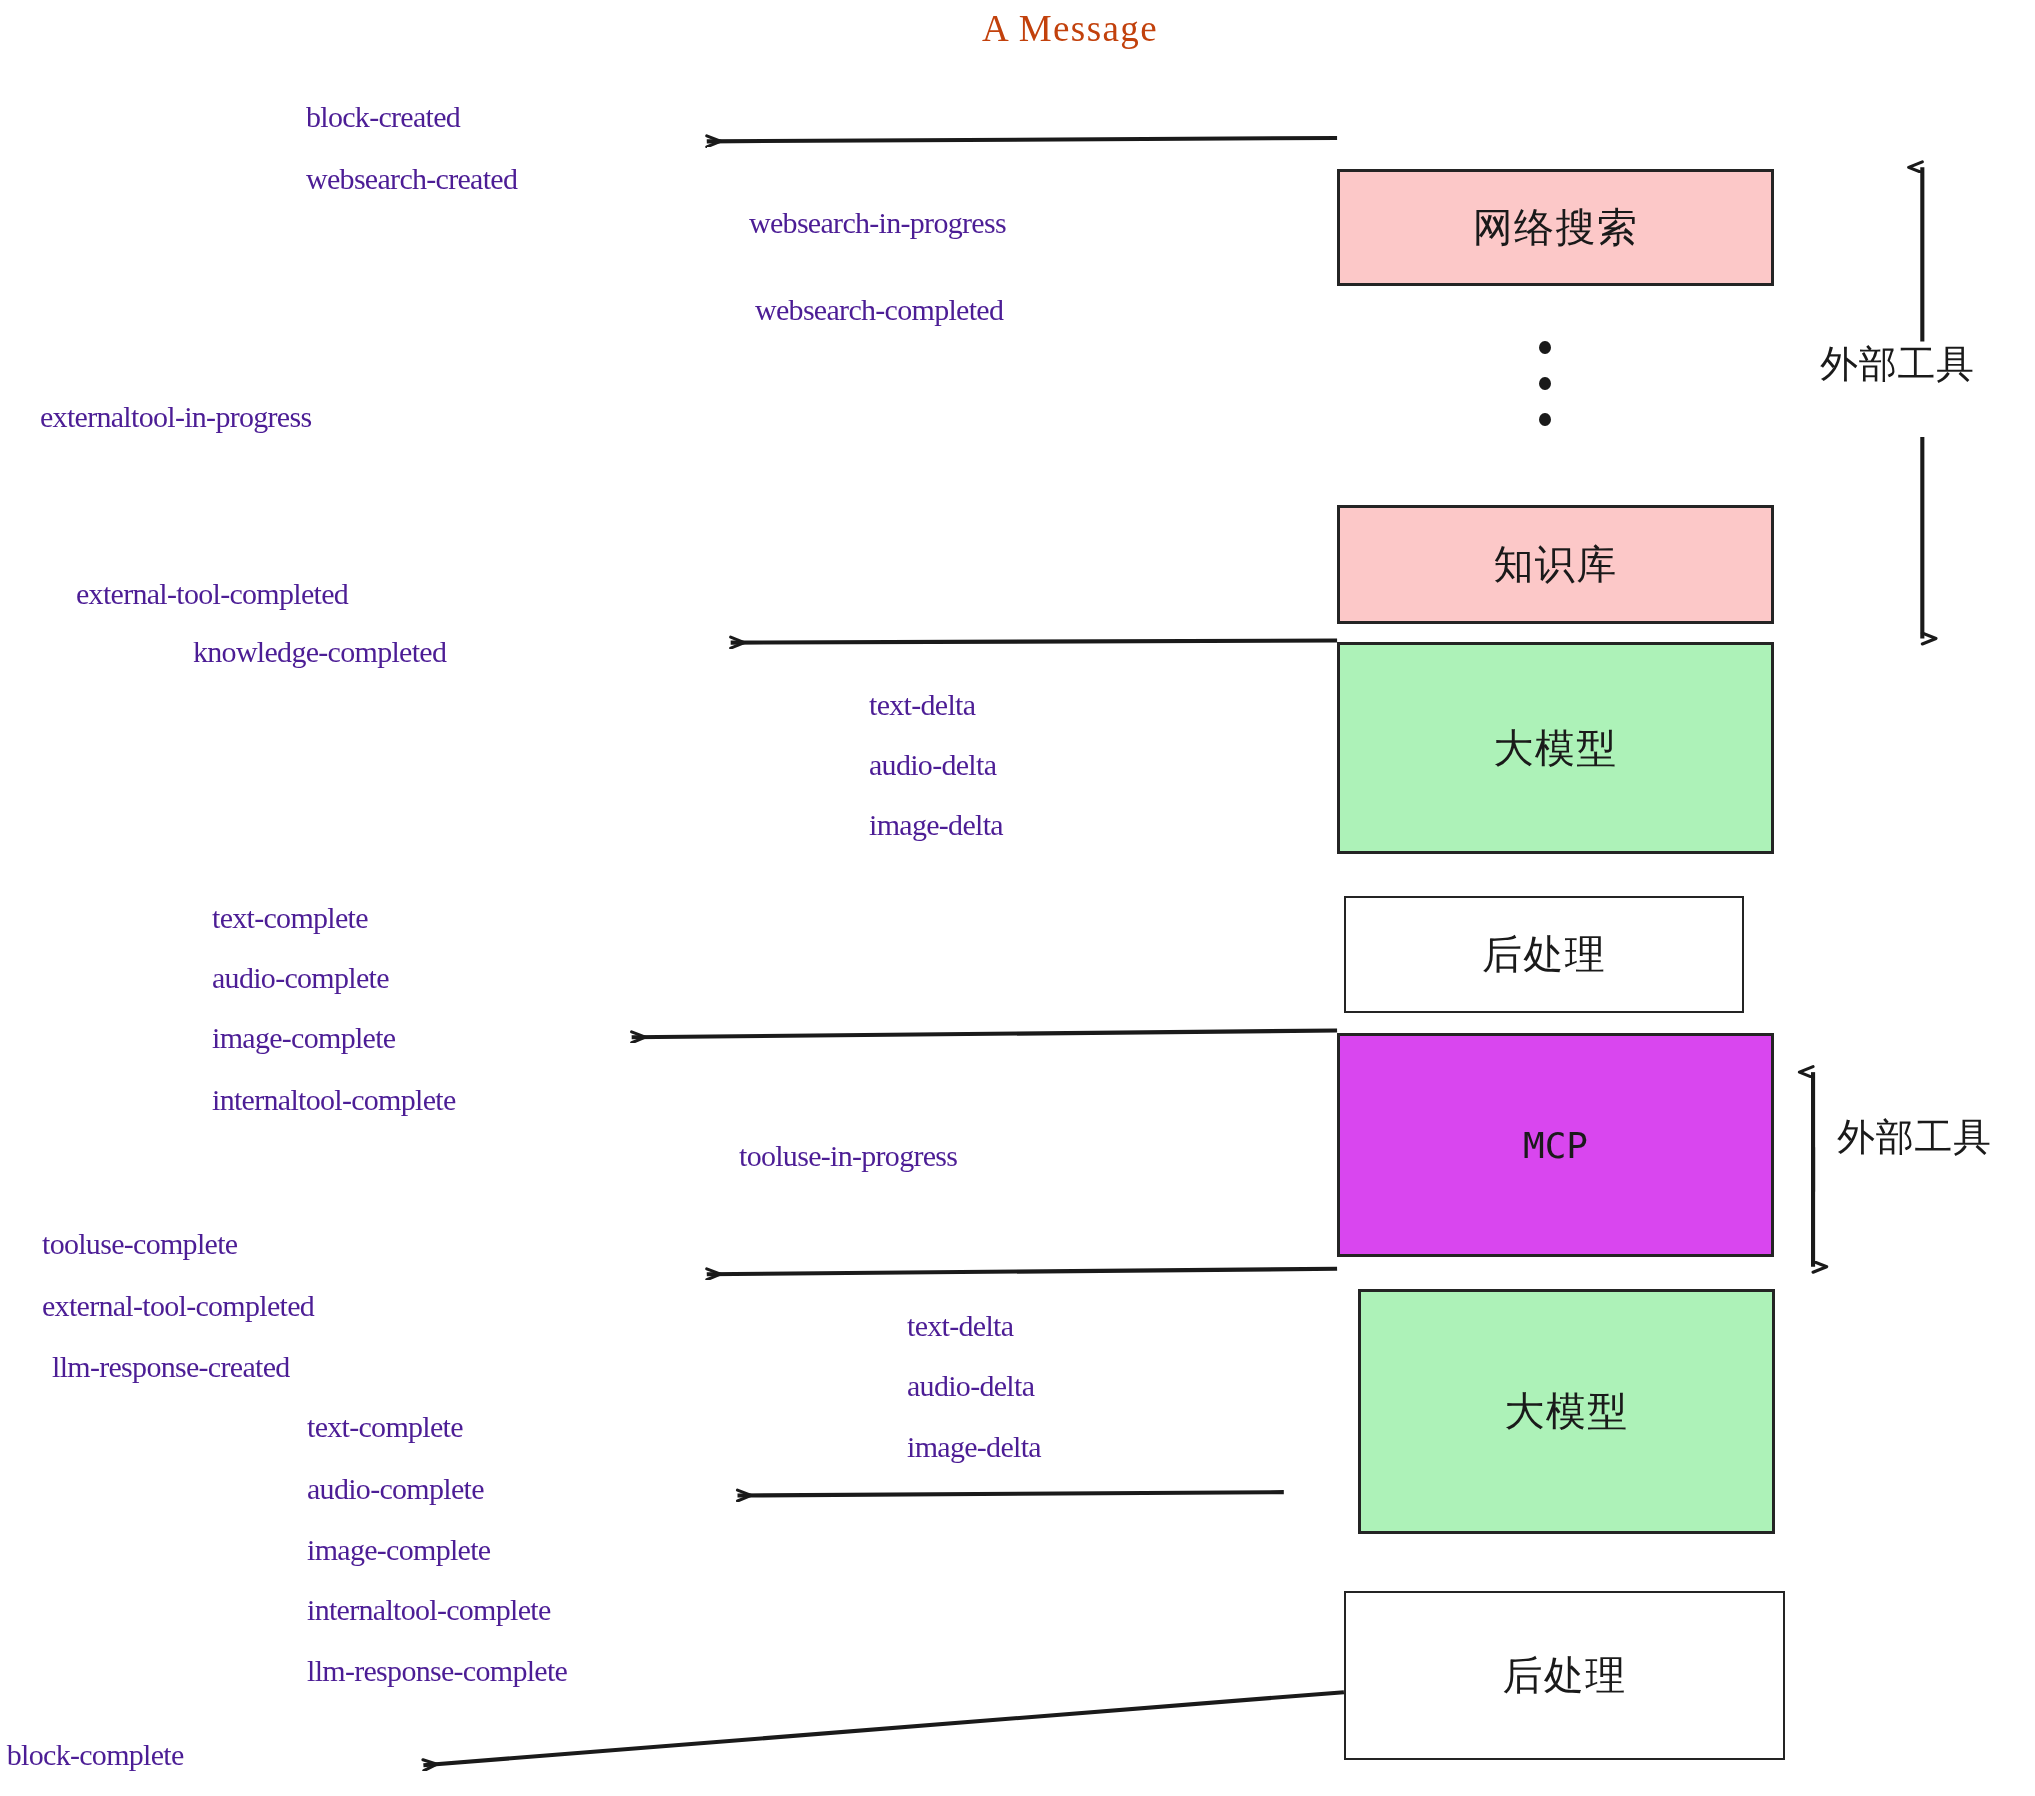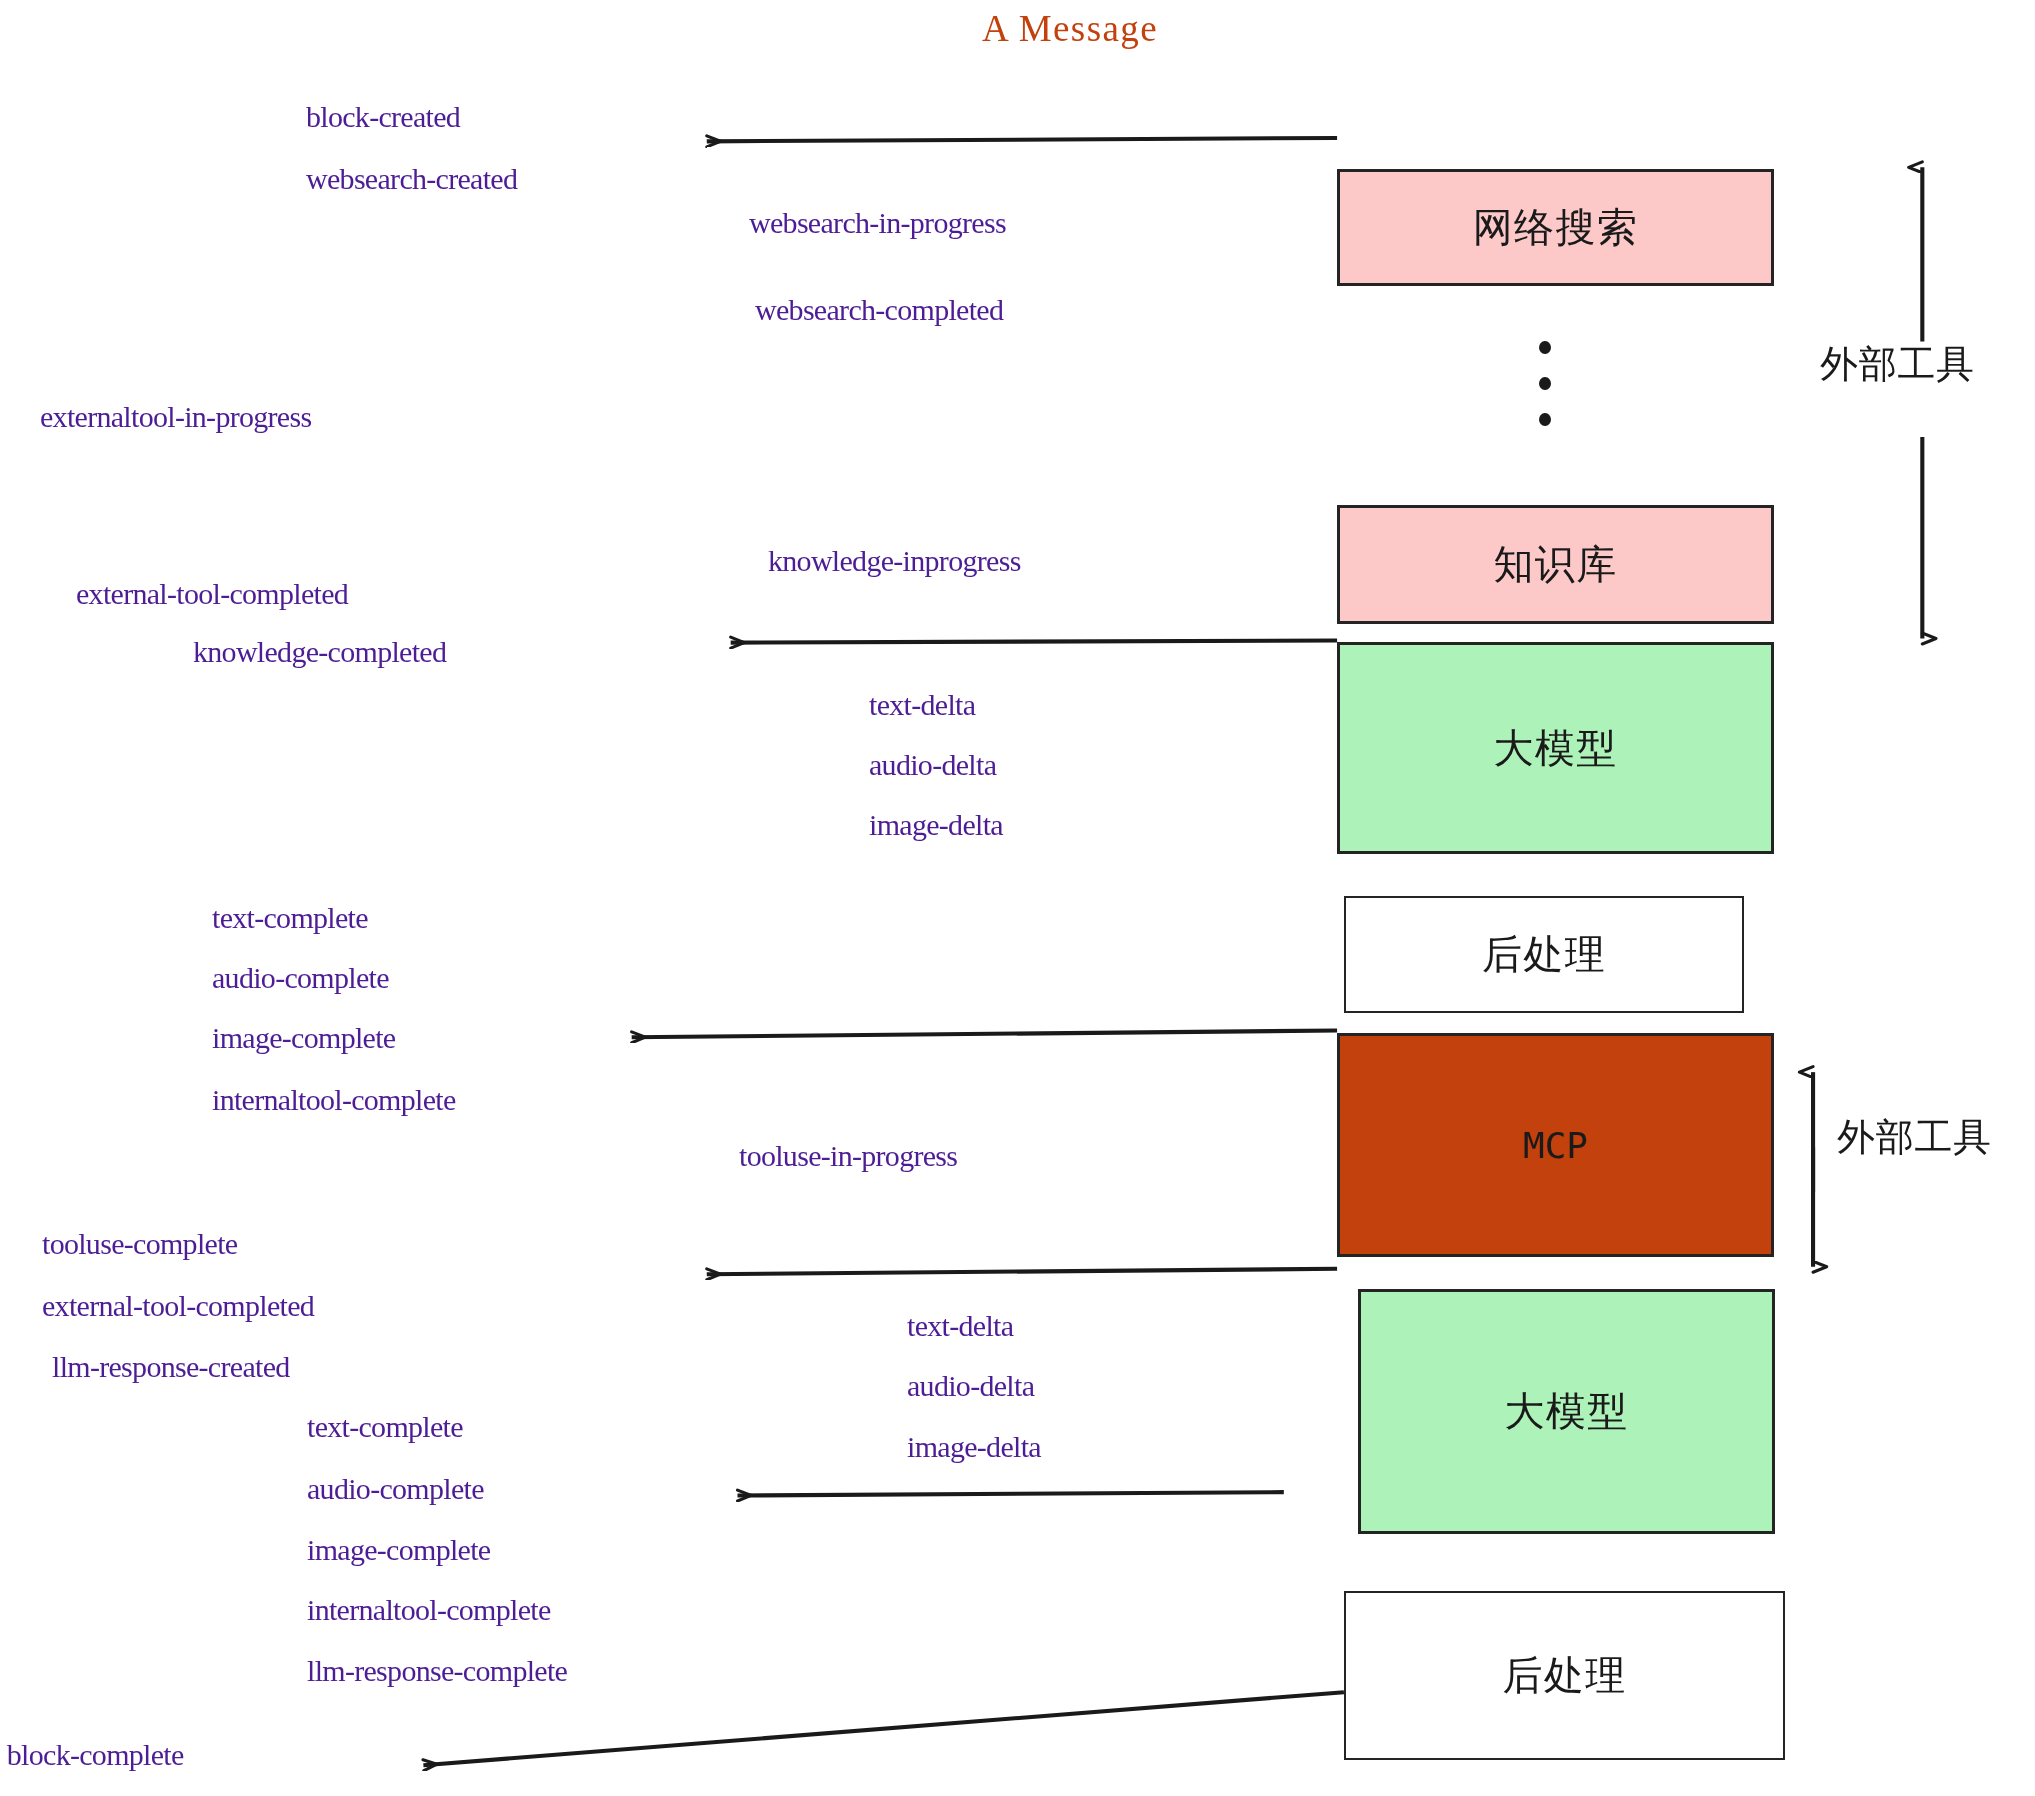--- a/index.html
+++ b/index.html
@@ -147,21 +147,21 @@
   </div>
 
   <div class="nodebox" style="left:1337px; top:642px; width:437px; height:212px; background:#ADF2B8;">
     <span>大模型</span>
   </div>
 
   <div class="nodebox" style="left:1344px; top:896px; width:400px; height:117px; background:#FFFFFF; border-width:2.7px;">
     <span>后处理</span>
   </div>
 
-  <div class="nodebox mono" style="left:1337px; top:1033px; width:437px; height:224px; background:#c2410c;">
+  <div class="nodebox mono" style="left:1337px; top:1033px; width:437px; height:224px; background:#d946ef;">
     <span>MCP</span>
   </div>
 
   <div class="nodebox" style="left:1358px; top:1289px; width:417px; height:245px; background:#ADF2B8;">
     <span>大模型</span>
   </div>
 
   <div class="nodebox" style="left:1344px; top:1591px; width:441px; height:169px; background:#FFFFFF; border-width:2.7px;">
     <span>后处理</span>
   </div>
@@ -179,21 +179,20 @@
   <div class="evt" style="left:306px; top:102px;">block-created</div>
 
   <div class="evt" style="left:306px; top:164px;">websearch-created</div>
 
   <div class="evt" style="left:749px; top:208px;">websearch-in-progress</div>
 
   <div class="evt" style="left:755px; top:295px;">websearch-completed</div>
 
   <div class="evt" style="left:0; top:402px;margin-left:40px;">externaltool-in-progress</div>
 
-  <div class="evt" style="left:768px; top:546px;">knowledge-inprogress</div>
 
   <div class="evt" style="left:76px; top:579px;">external-tool-completed</div>
 
   <div class="evt" style="left:193px; top:637px;">knowledge-completed</div>
 
   <div class="evt" style="left:869px; top:690px;">text-delta</div>
 
   <div class="evt" style="left:869px; top:750px;">audio-delta</div>
 
   <div class="evt" style="left:869px; top:810px;">image-delta</div>

